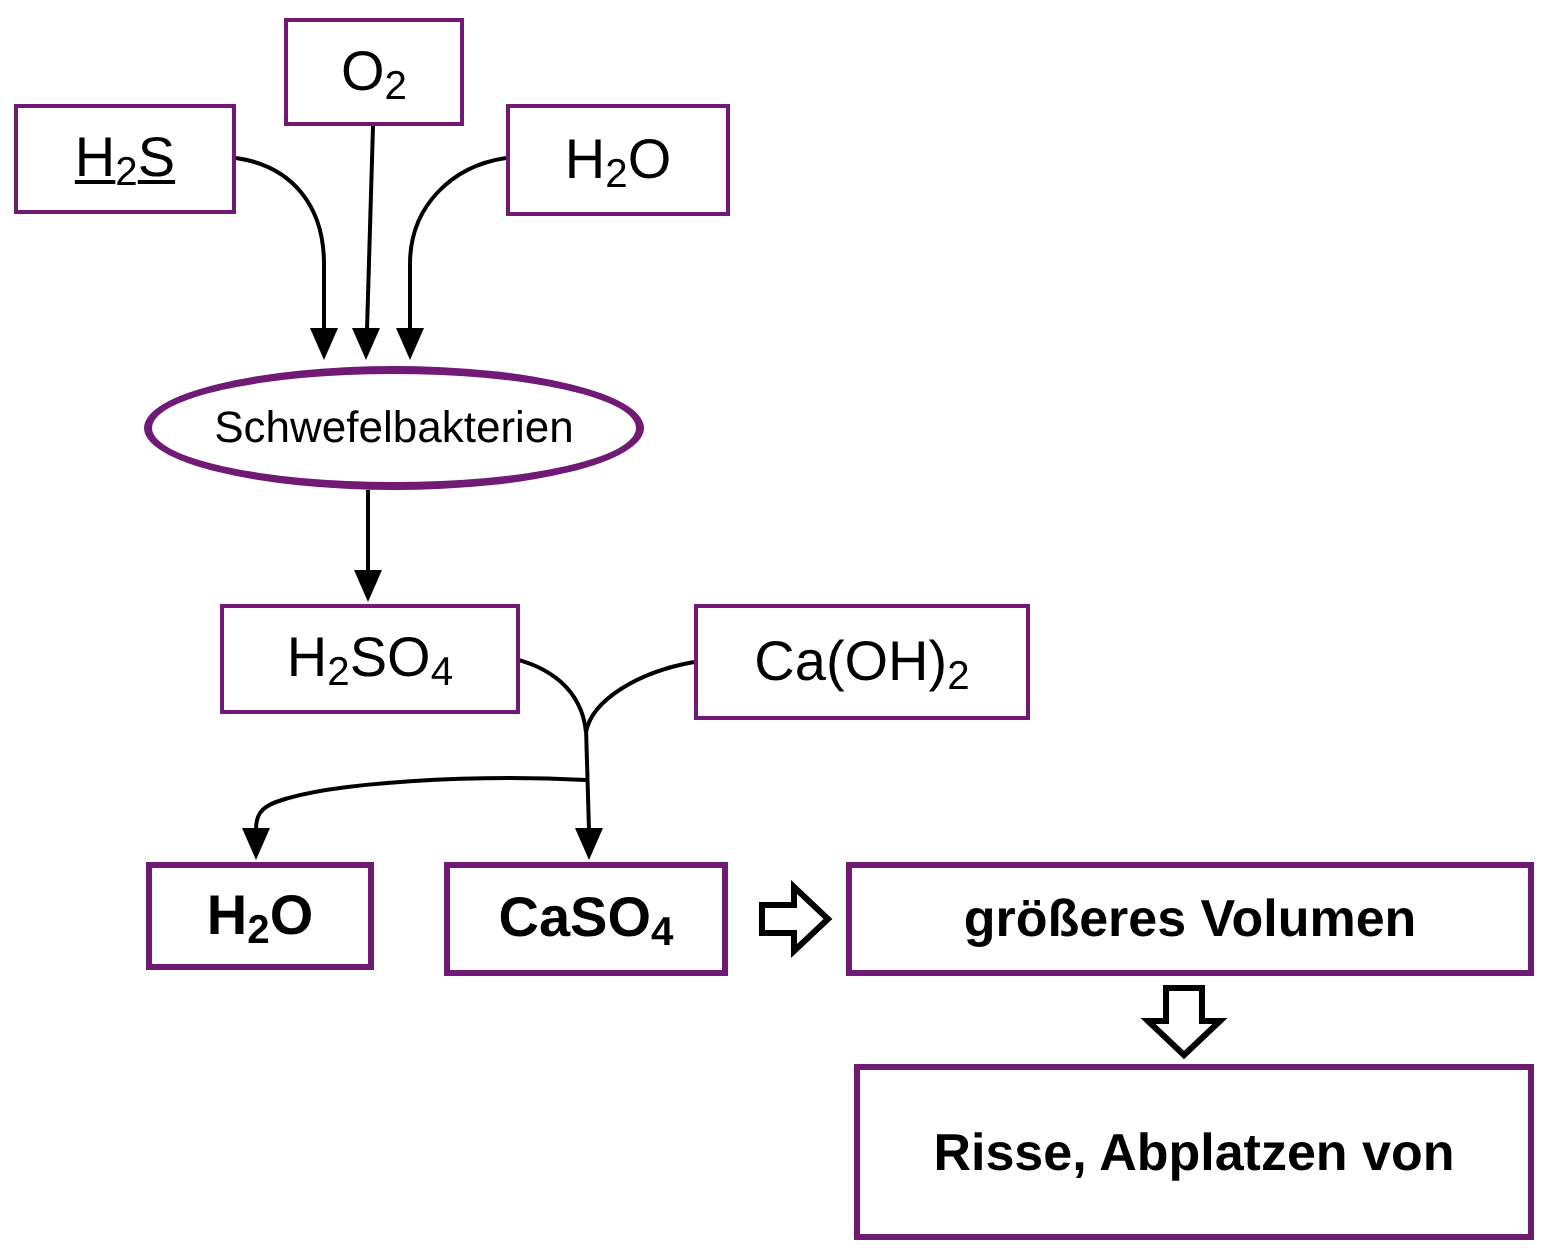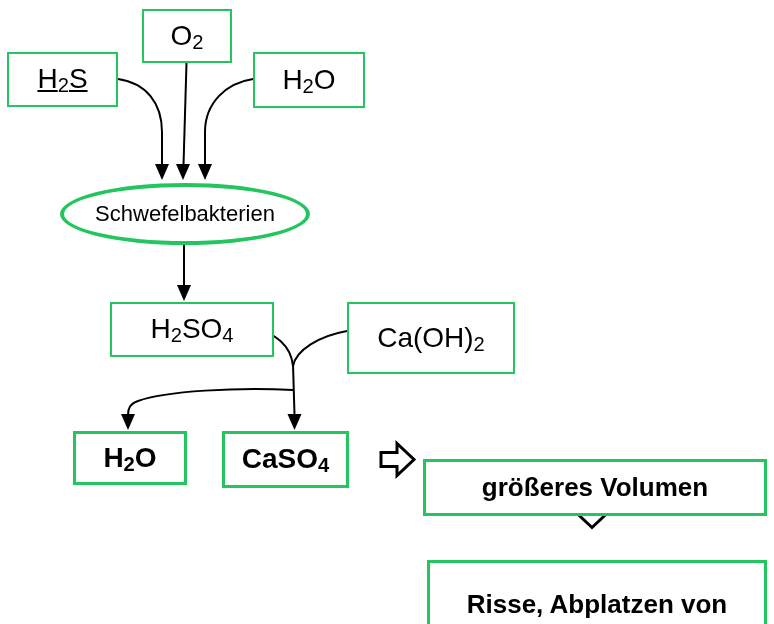--- a/index.html
+++ b/index.html
@@ -20,41 +20,40 @@
     position: absolute;
     left: 0;
     top: 0;
     width: 774px;
     height: 624px;
   }
   .node {
     position: absolute;
     box-sizing: border-box;
     background: #ffffff;
-    border: 2px solid #22c55e;
+    border: 2px solid #701a75;
     display: flex;
     align-items: center;
     justify-content: center;
     text-align: center;
     font-size: 28px;
     line-height: 1.1;
     white-space: nowrap;
   }
   .node.bold {
     border-width: 3px;
     font-weight: bold;
   }
   .node.ellipse {
     border-radius: 50%;
     border-width: 4px;
     font-size: 22px;
   }
   .node.wide {
     font-size: 26px;
-    margin-top: 28px;
   }
   .node.multiline {
     flex-direction: row;
     white-space: normal;
     line-height: 1.18;
   }
   sub.chem {
     font-size: 0.72em;
     line-height: 0;
     vertical-align: -0.22em;
@@ -98,37 +97,37 @@
   </div>
 
   <div class="node" style="left:142px; top:9px; width:90px; height:54px;">
     <span class="label-part"><span>O</span><sub class="chem">2</sub></span>
   </div>
 
   <div class="node" style="left:253px; top:52px; width:112px; height:56px;">
     <span class="label-part"><span>H</span><sub class="chem">2</sub><span>O</span></span>
   </div>
 
-  <div class="node ellipse" style="left:60px; top:183px; width:250px; height:62px;">
+  <div class="node ellipse" style="left:72px; top:183px; width:250px; height:62px;">
     <span class="label-part">Schwefelbakterien</span>
   </div>
 
-  <div class="node" style="left:110px; top:302px; width:164px; height:55px;">
+  <div class="node" style="left:110px; top:302px; width:150px; height:55px;">
     <span class="label-part"><span>H</span><sub class="chem">2</sub><span>SO</span><sub class="chem">4</sub></span>
   </div>
 
-  <div class="node" style="left:347px; top:302px; width:168px; height:72px;">
+  <div class="node" style="left:347px; top:302px; width:168px; height:58px;">
     <span class="label-part"><span>Ca(OH)</span><sub class="chem">2</sub></span>
   </div>
 
   <div class="node bold" style="left:73px; top:431px; width:114px; height:54px;">
     <span class="label-part"><span>H</span><sub class="chem">2</sub><span>O</span></span>
   </div>
 
-  <div class="node bold" style="left:222px; top:431px; width:127px; height:57px;text-align:right;">
+  <div class="node bold" style="left:222px; top:431px; width:142px; height:57px;text-align:right;">
     <span class="label-part"><span>CaSO</span><sub class="chem">4</sub></span>
   </div>
 
   <div class="node bold wide" style="left:423px; top:431px; width:344px; height:57px;">
     <span class="label-part">größeres Volumen</span>
   </div>
 
   <div class="node bold wide multiline" style="left:427px; top:532px; width:340px; height:88px;">
     <span class="label-part">Risse, Abplatzen von</span>
   </div>

